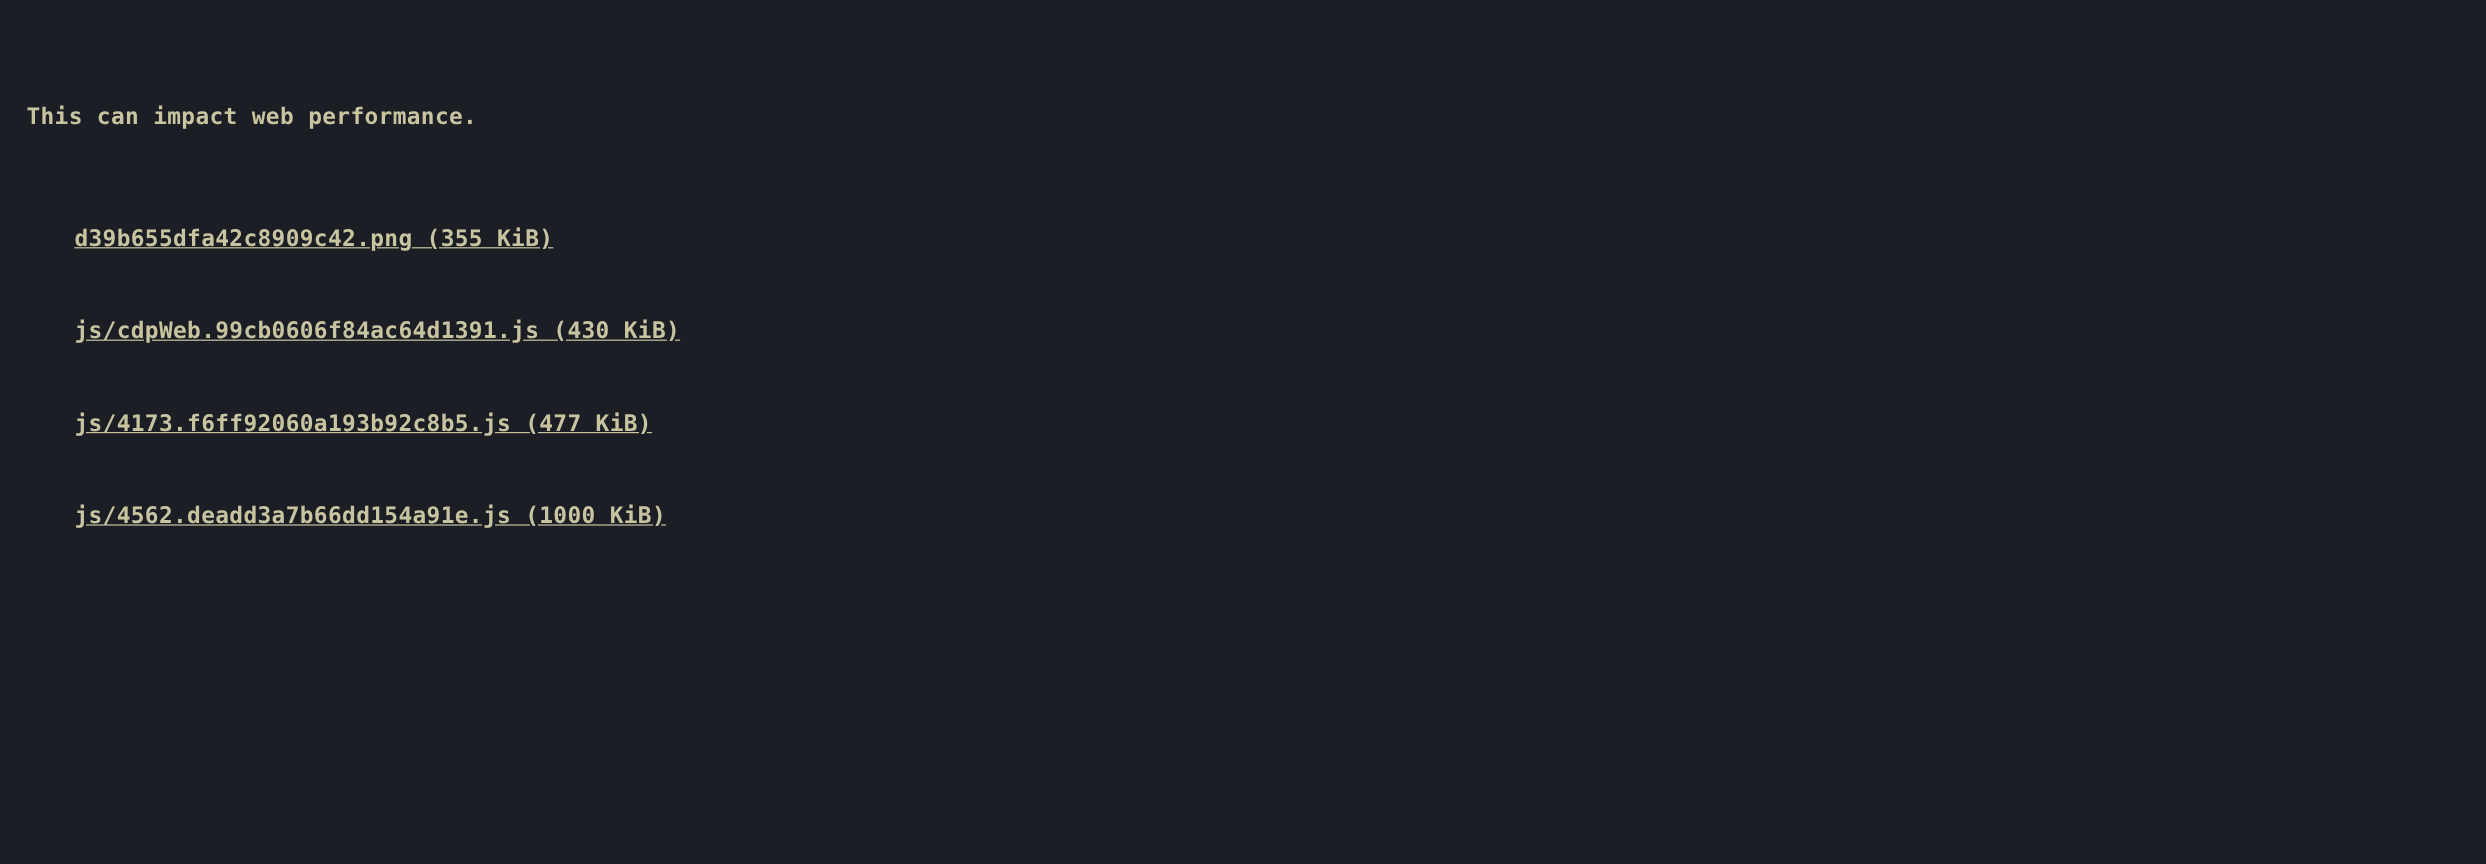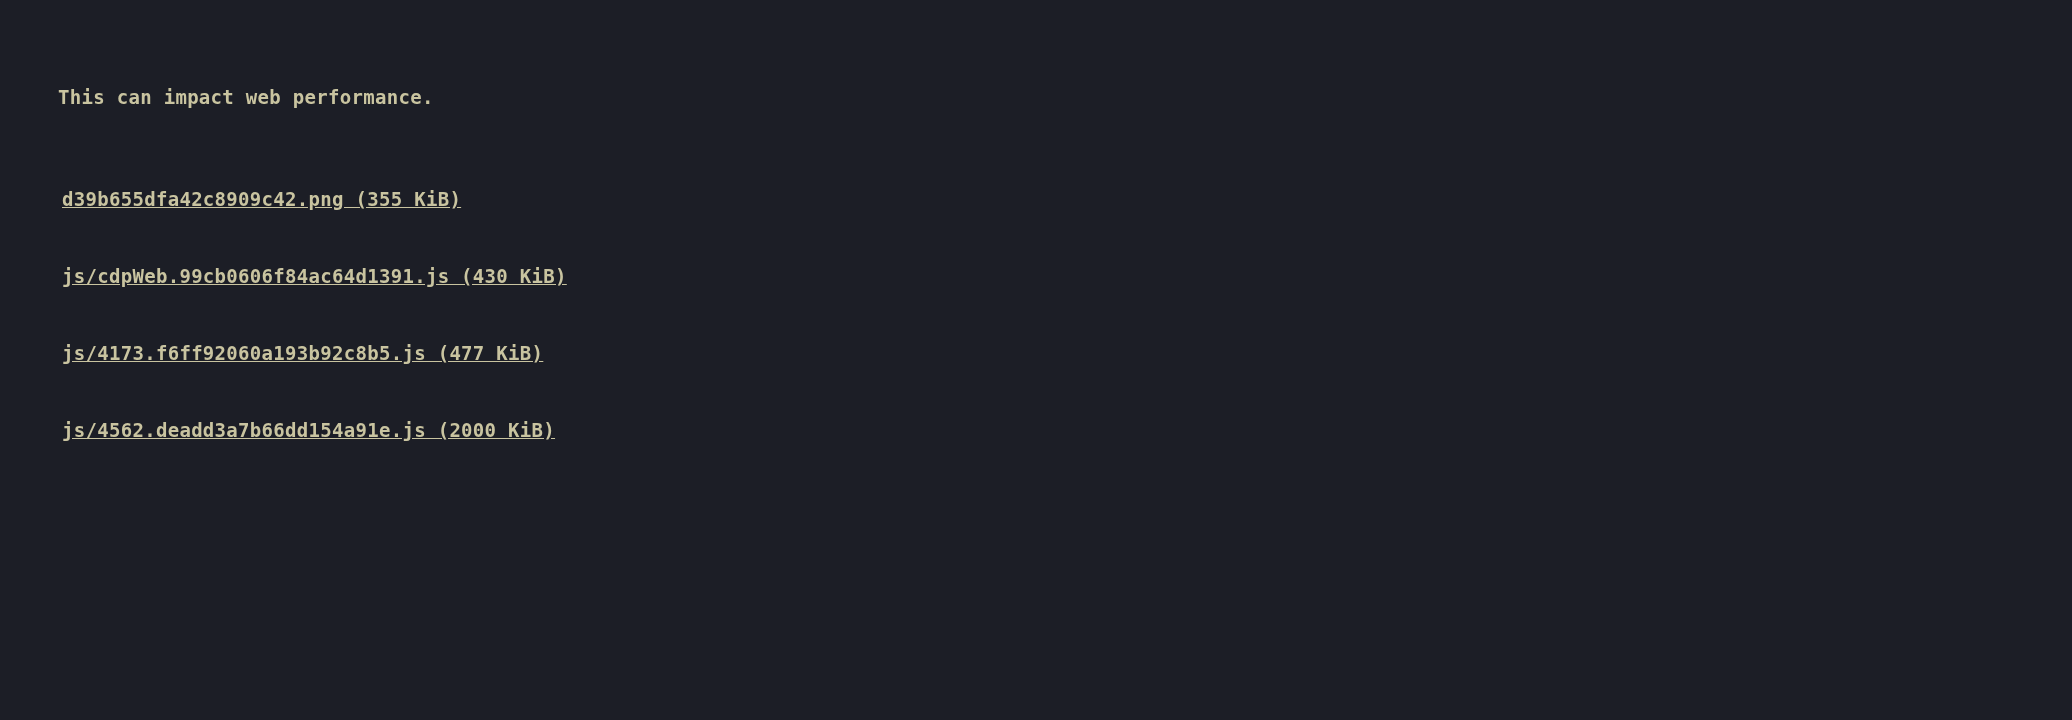--- a/index.html
+++ b/index.html
@@ -12,37 +12,37 @@
     line-height: 1.35;
     width: 2072px;
     height: 720px;
     overflow: hidden;
   }
   .terminal {
     padding: 8px 0 0 0;
     white-space: pre;
   }
   .line {
-    padding-left: 58px;
+    padding-left: 22px;
     font-weight: 600;
     letter-spacing: 0.3px;
   }
   .indent1 { padding-left: 62px; text-decoration: underline; }
 </style>
 </head>
 <body>
 
 <div class="terminal">
 
   <div class="line">This can impact web performance.</div>
 
   <div class="line indent1">d39b655dfa42c8909c42.png (355 KiB)</div>
   <div class="line indent1">js/cdpWeb.99cb0606f84ac64d1391.js (430 KiB)</div>
   <div class="line indent1">js/4173.f6ff92060a193b92c8b5.js (477 KiB)</div>
-  <div class="line indent1">js/4562.deadd3a7b66dd154a91e.js (2000 KiB)</div>
+  <div class="line indent1">js/4562.deadd3a7b66dd154a91e.js (1000 KiB)</div>
   
 
   
 
   
   
   
   
   
   

